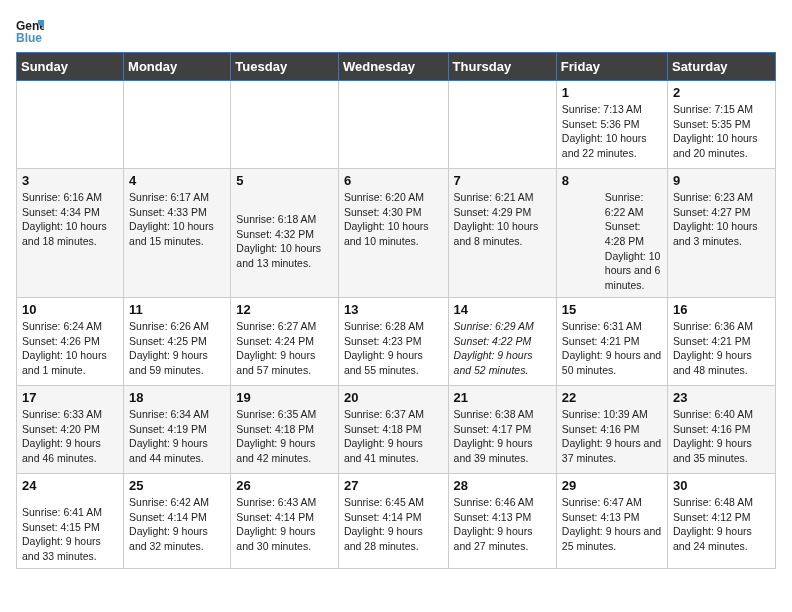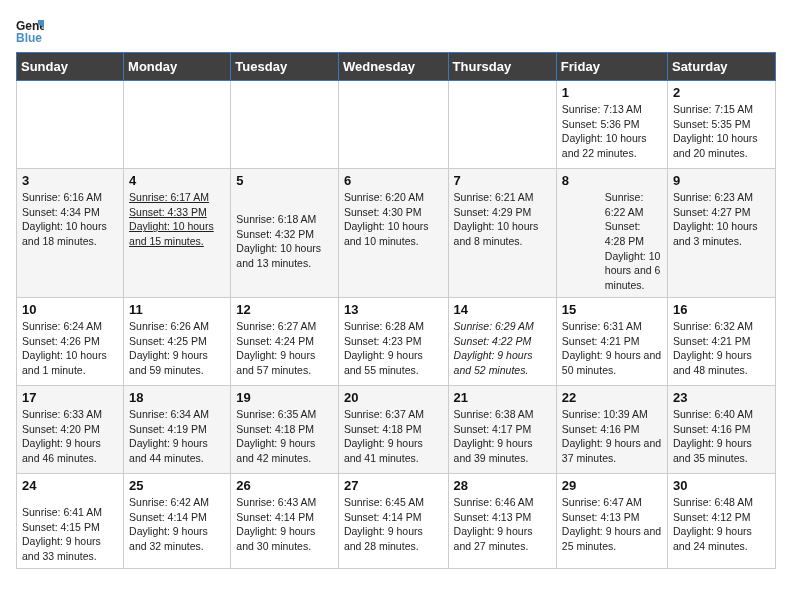--- a/index.html
+++ b/index.html
@@ -133,21 +133,21 @@
       </tr>
       <tr>
         <td>
           <div class="day-number">3</div>
           <div class="day-info" style="white-space: pre-line;">Sunrise: 6:16 AM
 Sunset: 4:34 PM
 Daylight: 10 hours and 18 minutes.</div>
         </td>
         <td>
           <div class="day-number">4</div>
-          <div class="day-info" style="white-space: pre-line; text-decoration: underline;">Sunrise: 6:17 AM
+          <div class="day-info" style="white-space: pre-line;">Sunrise: 6:17 AM
 Sunset: 4:33 PM
 Daylight: 10 hours and 15 minutes.</div>
         </td>
         <td>
           <div class="day-number">5</div>
           <div class="day-info" style="white-space: pre-line; margin-top: 24px;">Sunrise: 6:18 AM
 Sunset: 4:32 PM
 Daylight: 10 hours and 13 minutes.</div>
         </td>
         <td>
@@ -207,21 +207,21 @@
 Daylight: 9 hours and 52 minutes.</div>
         </td>
         <td>
           <div class="day-number">15</div>
           <div class="day-info" style="white-space: pre-line;">Sunrise: 6:31 AM
 Sunset: 4:21 PM
 Daylight: 9 hours and 50 minutes.</div>
         </td>
         <td>
           <div class="day-number">16</div>
-          <div class="day-info" style="white-space: pre-line;">Sunrise: 6:32 AM
+          <div class="day-info" style="white-space: pre-line;">Sunrise: 6:36 AM
 Sunset: 4:21 PM
 Daylight: 9 hours and 48 minutes.</div>
         </td>
       </tr>
       <tr>
         <td>
           <div class="day-number">17</div>
           <div class="day-info" style="white-space: pre-line;">Sunrise: 6:33 AM
 Sunset: 4:20 PM
 Daylight: 9 hours and 46 minutes.</div>

